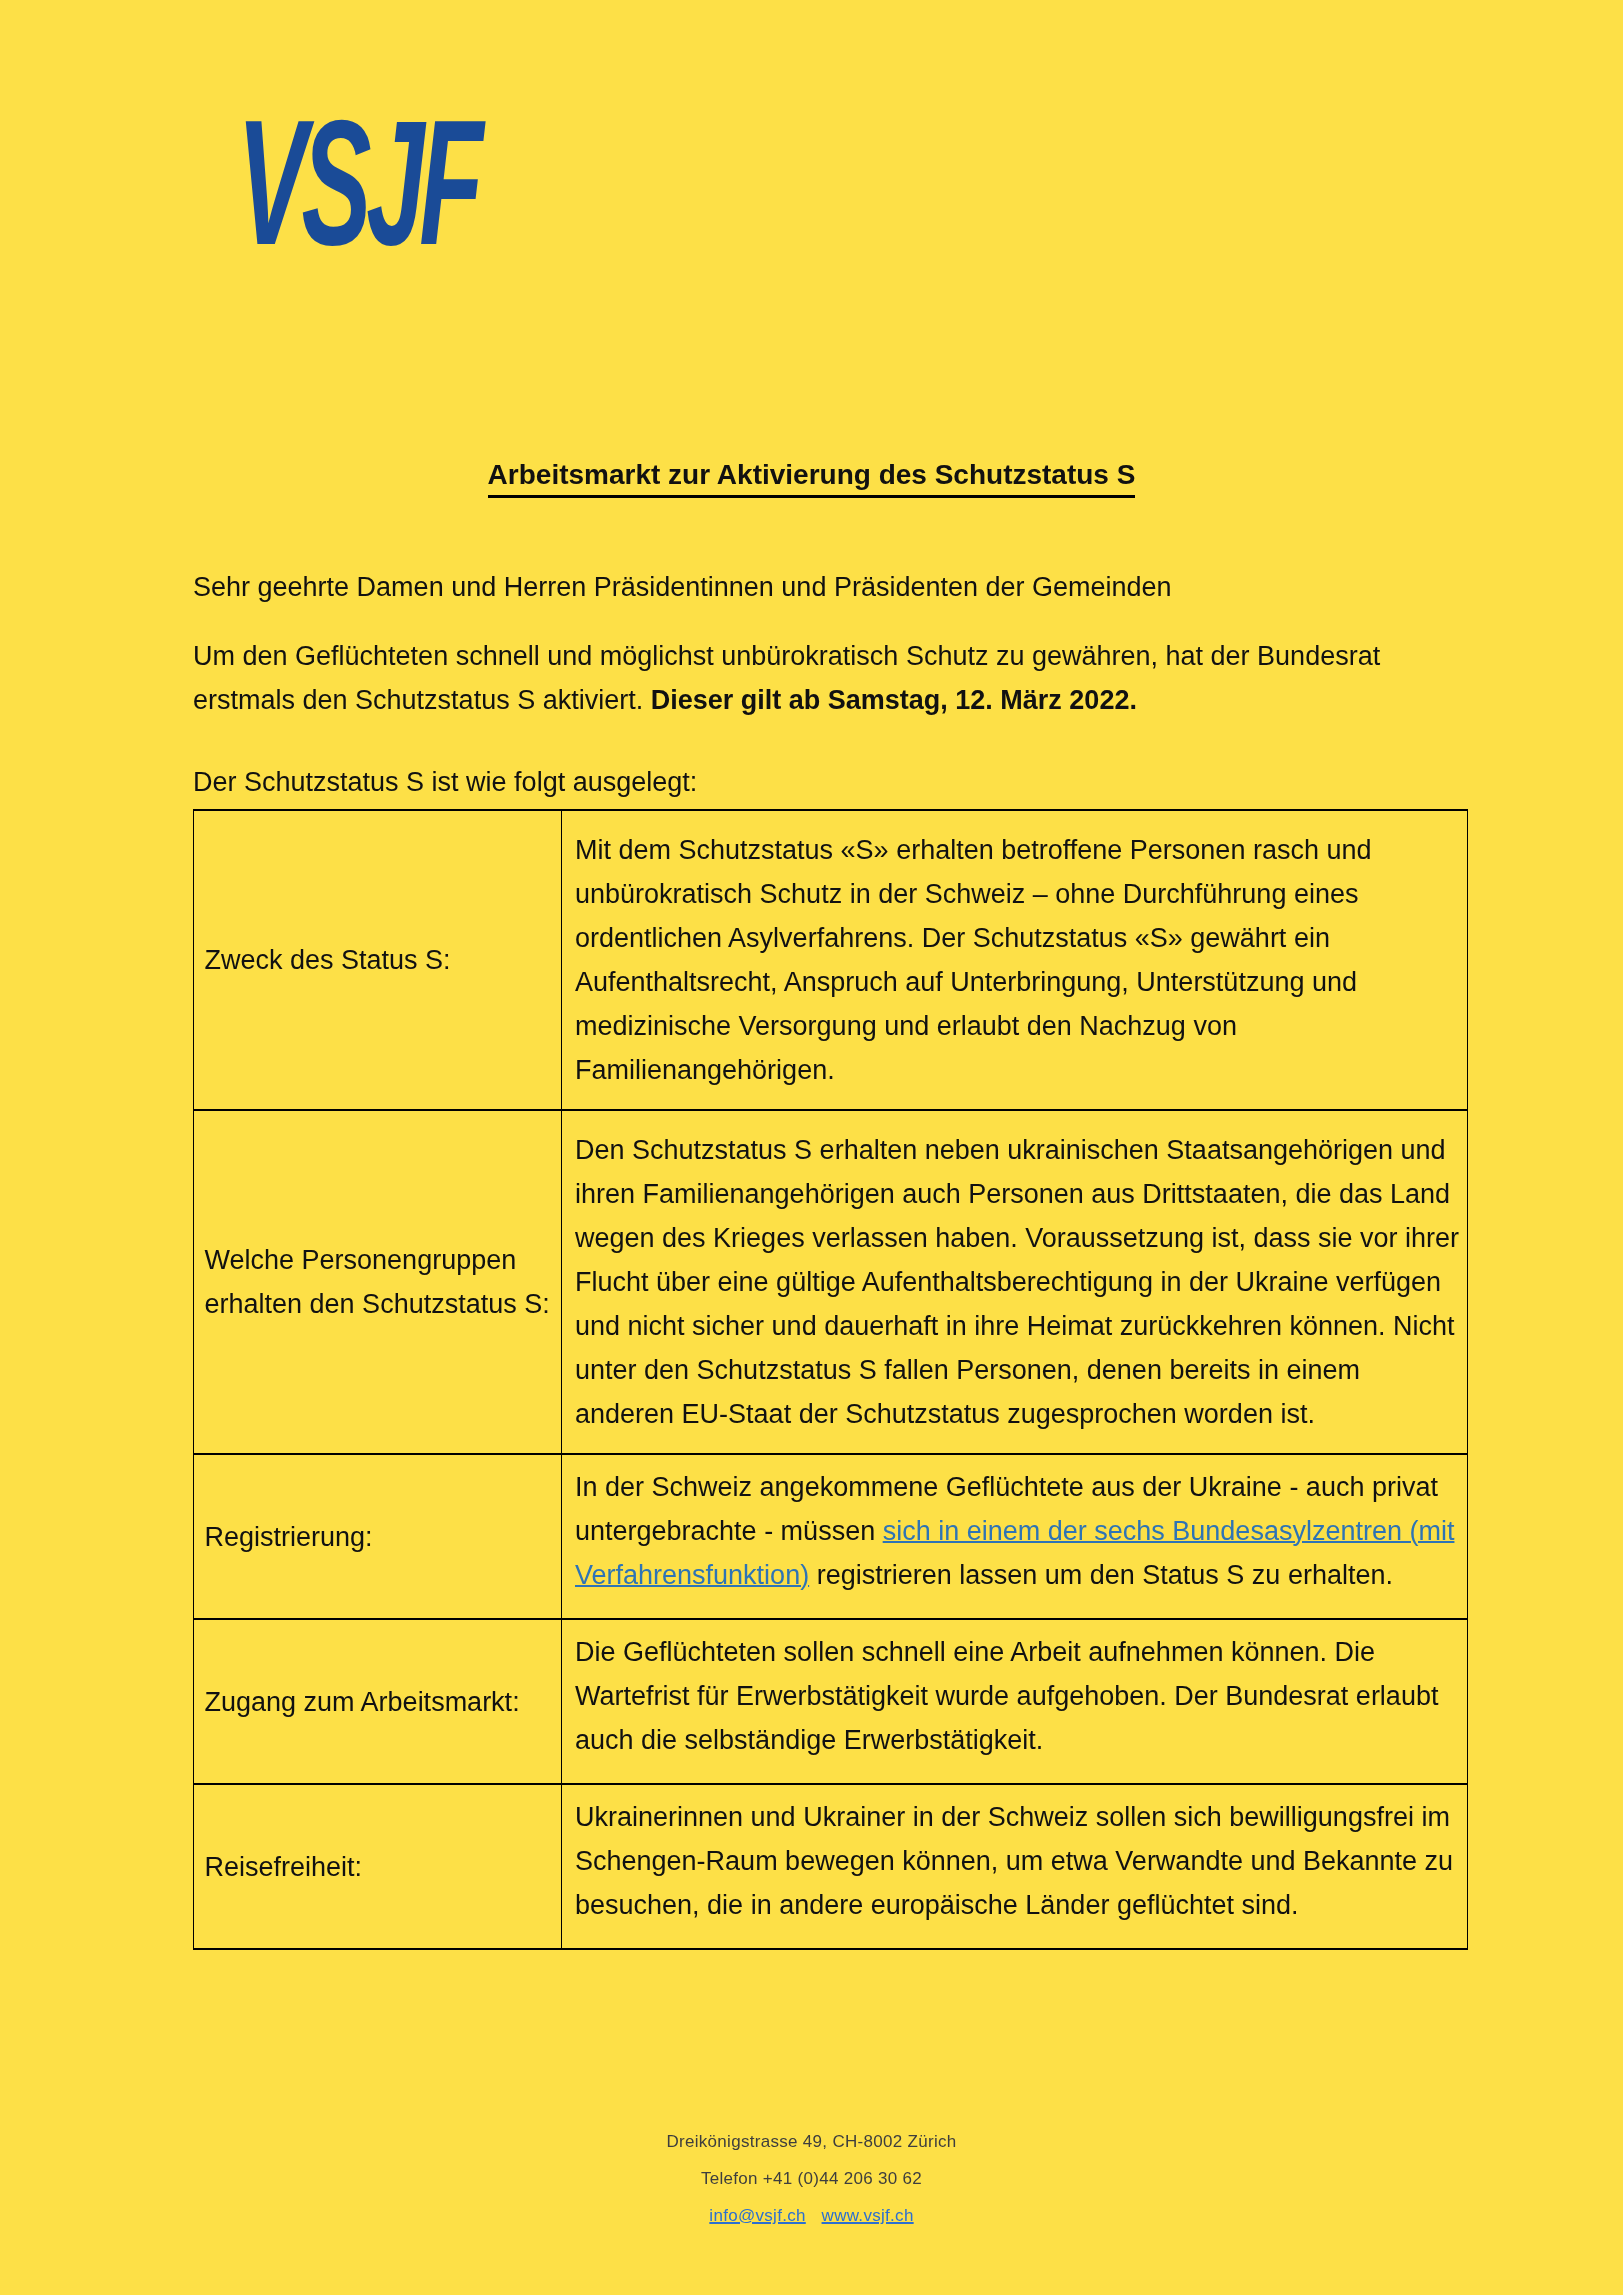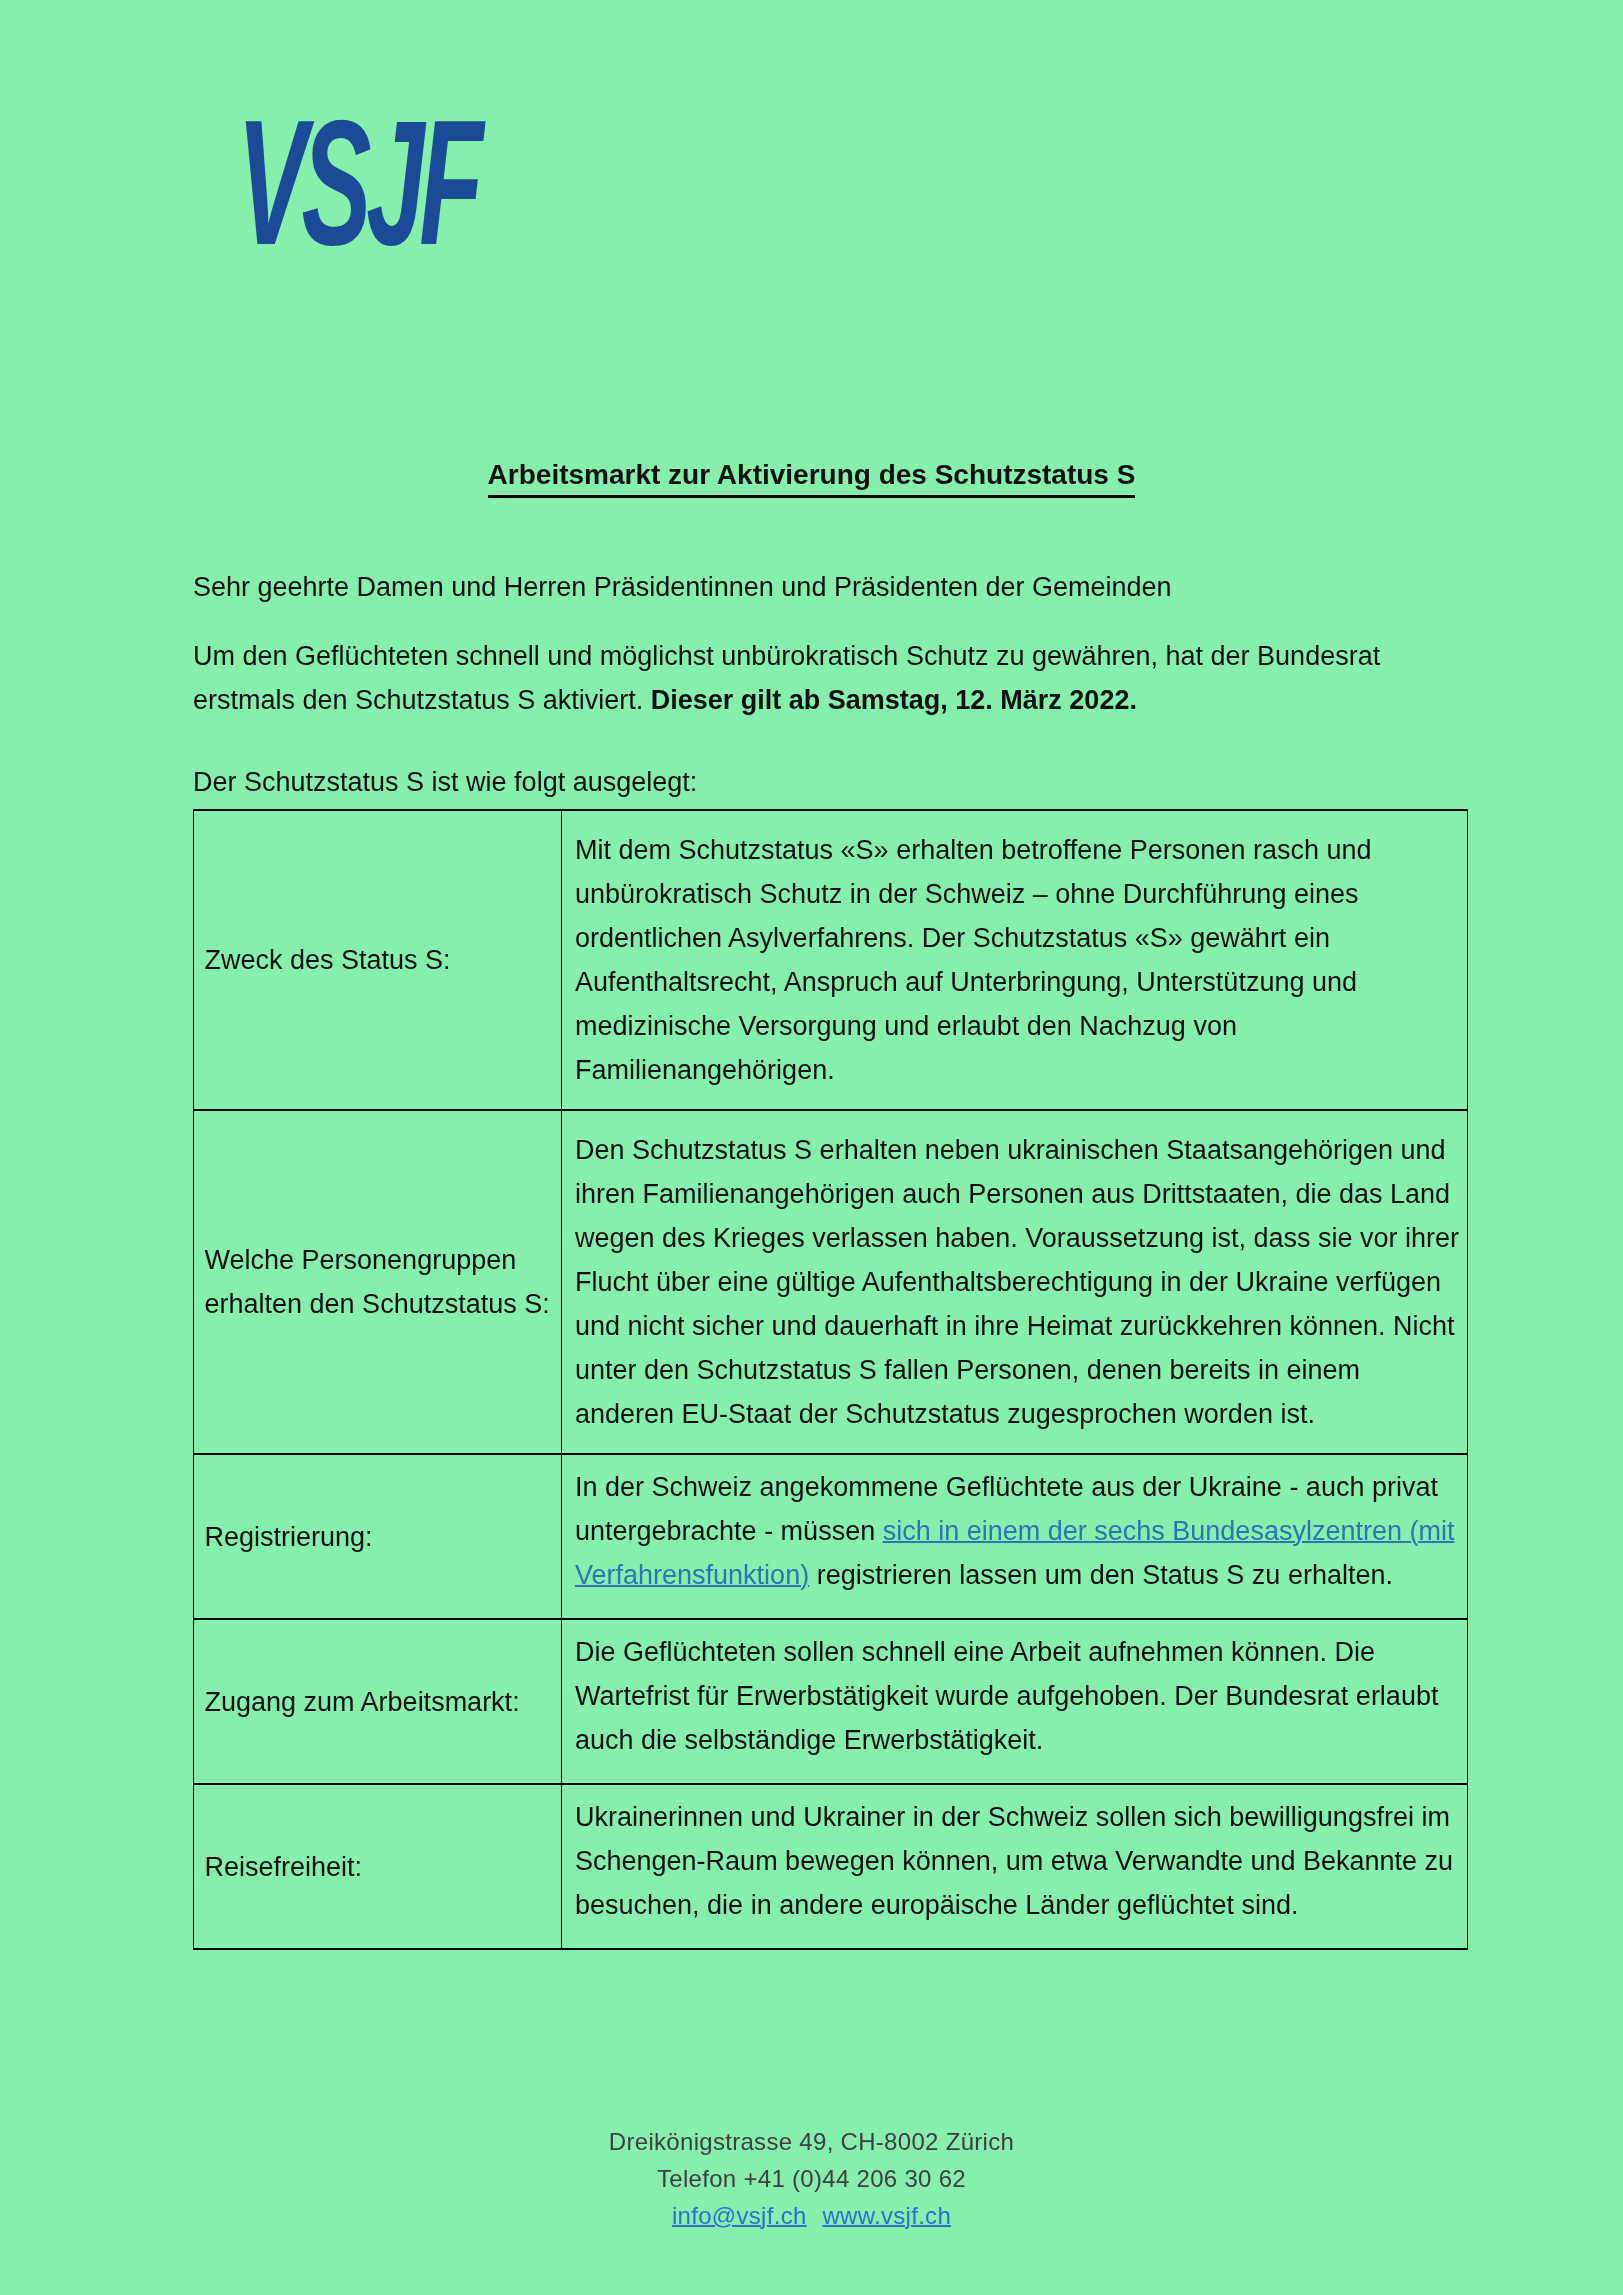--- a/index.html
+++ b/index.html
@@ -1,19 +1,19 @@
 <!DOCTYPE html>
 <html style="font-size:10.5px"><head>
 <meta charset="utf-8">
 <style>
   html,body { margin:0; padding:0; background:#888; }
   .page {
     position:relative;
     width:1623px; height:2295px;
-    background:#86efac;
+    background:#fde047;
     font-family:"Liberation Sans","DejaVu Sans",sans-serif;
     color:#111111;
     overflow:hidden;
     margin:0 auto;
   }
 
   
   .logo-acronym {
     position:absolute; left:237px; top:94px;
     font-size:178px; line-height:178px;
@@ -75,21 +75,21 @@
     color:#2E74B5;
     text-decoration:underline;
     text-decoration-thickness:2px;
     cursor:pointer;
   }
 
   
   .footer {
     position:absolute; top:2123px; left:0; width:100%;
     text-align:center;
-    font-size:24px; line-height:37px;
+    font-size:17px; line-height:37px;
     letter-spacing:0.3px;
     color:#3E3E3E;
   }
   .footer p { margin:0; }
   .footer a {
     color:#2C6FD0;
     text-decoration:underline;
     text-decoration-thickness:2px;
     margin:0 7.9px;
     cursor:pointer;

